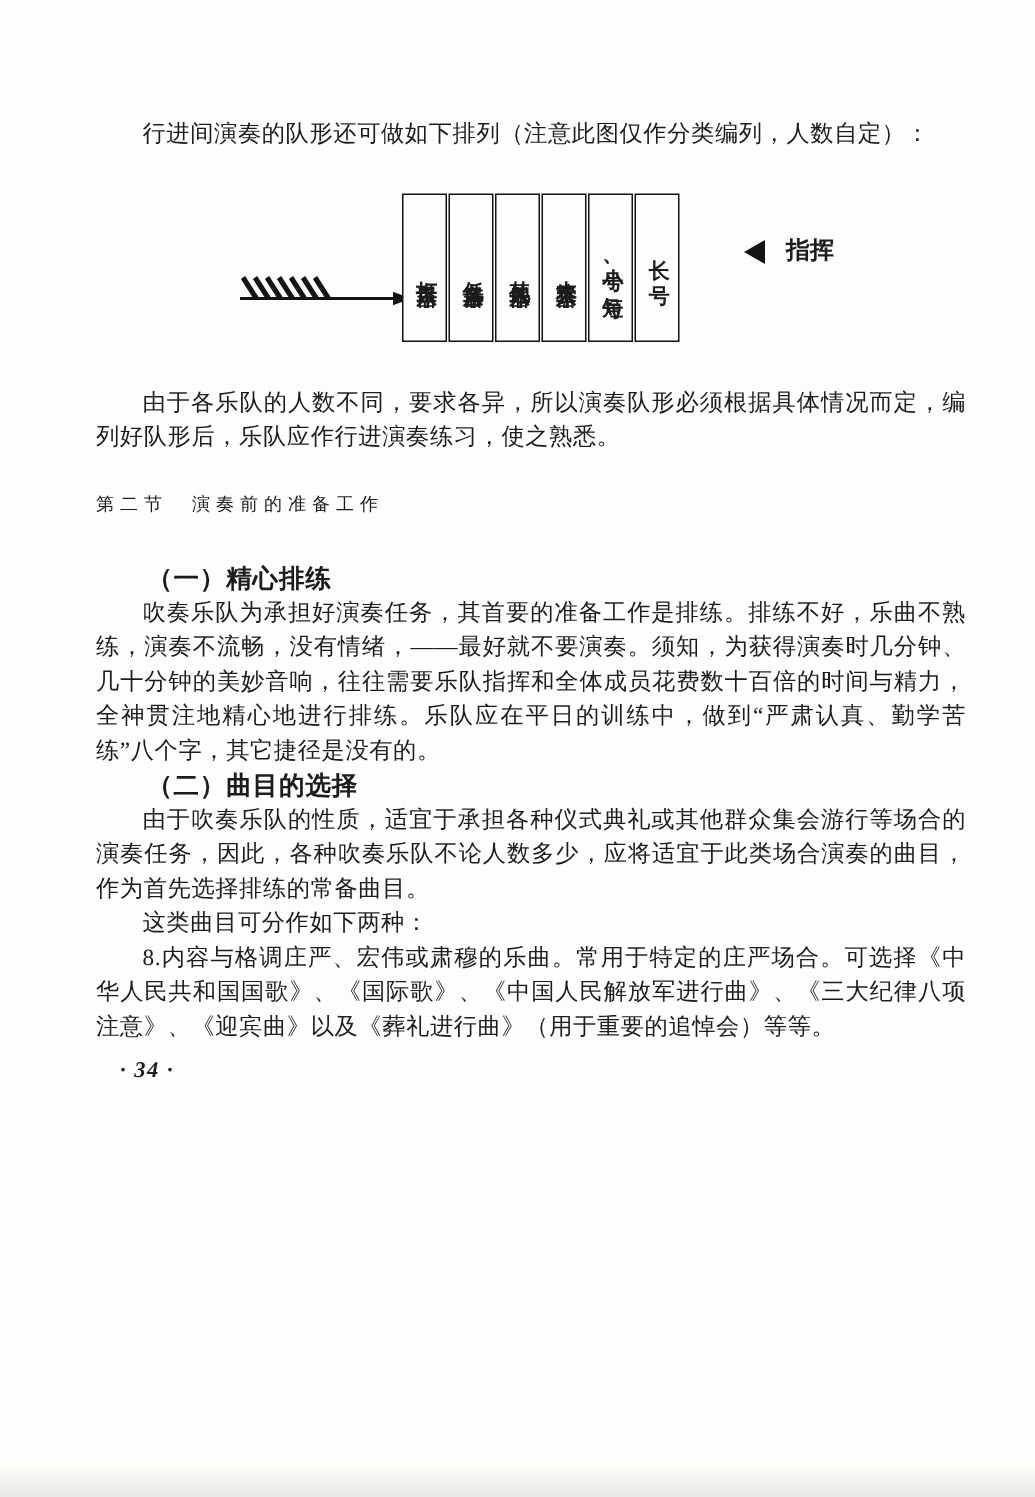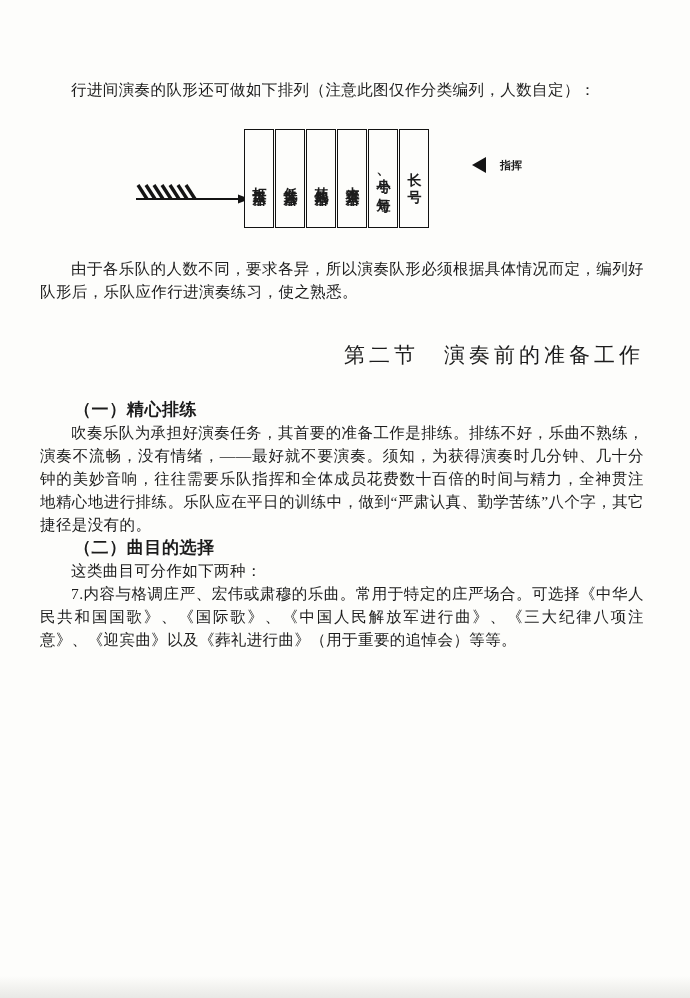--- a/index.html
+++ b/index.html
@@ -8,21 +8,21 @@
     background: #fdfdfb;
     font-family: "Liberation Serif", "DejaVu Serif", serif;
     color: #1c1c1c;
     position: relative;
     overflow: hidden;
   }
   .page {
     position: relative;
     width: 690px;
     height: 998px;
-    padding: 78px 46px 0 40px;
+    padding: 78px 46px 0 64px;
   }
   .body-text {
     font-size: 15.5px;
     line-height: 23px;
     letter-spacing: 0.4px;
     text-align: justify;
   }
   p.indent { text-indent: 2em; }
   .para { margin: 0; }
 
@@ -63,39 +63,39 @@
     line-height: 1;
     white-space: nowrap;
   }
   .formation-cell.cell-6 .vtext { letter-spacing: 17px; }
   .conductor {
     position: absolute;
     left: 432px;
     top: 30px;
     display: flex;
     align-items: center;
-    font-size: 11px;
+    font-size: 16px;
     font-weight: bold;
   }
   .left-triangle {
     width: 0; height: 0;
     border-top: 8px solid transparent;
     border-bottom: 8px solid transparent;
     border-right: 14px solid #141414;
     display: inline-block;
     margin-right: 14px;
   }
 
   
   .section-heading {
-    text-align: right;
-    font-size: 21px;
+    text-align: left;
+    font-size: 12px;
     letter-spacing: 4px;
     font-weight: 500;
-    margin-top: 38px;
+    margin-top: 25px;
     margin-bottom: 29px;
   }
   .sub-heading {
     font-weight: bold;
     font-size: 17px;
     line-height: 23px;
     text-indent: 2em;
     letter-spacing: 0.6px;
   }
 
@@ -168,18 +168,20 @@
   </div>
 
   <p class="body-text indent para after-diagram">由于各乐队的人数不同，要求各异，所以演奏队形必须根据具体情况而定，编列好队形后，乐队应作行进演奏练习，使之熟悉。</p>
 
   <h2 class="section-heading">第二节　演奏前的准备工作</h2>
 
   <h3 class="sub-heading">（一）精心排练</h3>
   <p class="body-text indent para">吹奏乐队为承担好演奏任务，其首要的准备工作是排练。排练不好，乐曲不熟练，演奏不流畅，没有情绪，——最好就不要演奏。须知，为获得演奏时几分钟、几十分钟的美妙音响，往往需要乐队指挥和全体成员花费数十百倍的时间与精力，全神贯注地精心地进行排练。乐队应在平日的训练中，做到“严肃认真、勤学苦练”八个字，其它捷径是没有的。</p>
 
   <h3 class="sub-heading">（二）曲目的选择</h3>
+  <p class="body-text indent para">由于吹奏乐队的性质，适宜于承担各种仪式典礼或其他群众集会游行等场合的演奏任务，因此，各种吹奏乐队不论人数多少，应将适宜于此类场合演奏的曲目，作为首先选择排练的常备曲目。</p>
   <p class="body-text indent para">这类曲目可分作如下两种：</p>
-  <p class="body-text indent para">7.内容与格调庄严、宏伟或肃穆的乐曲。常用于特定的庄严场合。可选择《中华人民共和国国歌》、《国际歌》、《中国人民解放军进行曲》、《三大纪律八项注意》、《迎宾曲》以及《葬礼进行曲》（用于重要的追悼会）等等。</p>
+  <p class="body-text indent para">8.内容与格调庄严、宏伟或肃穆的乐曲。常用于特定的庄严场合。可选择《中华人民共和国国歌》、《国际歌》、《中国人民解放军进行曲》、《三大纪律八项注意》、《迎宾曲》以及《葬礼进行曲》（用于重要的追悼会）等等。</p>
 
+  <div class="page-number">· 34 ·</div>
 
   <div class="bottom-shadow"></div>
 </div>
 
 </body></html>

